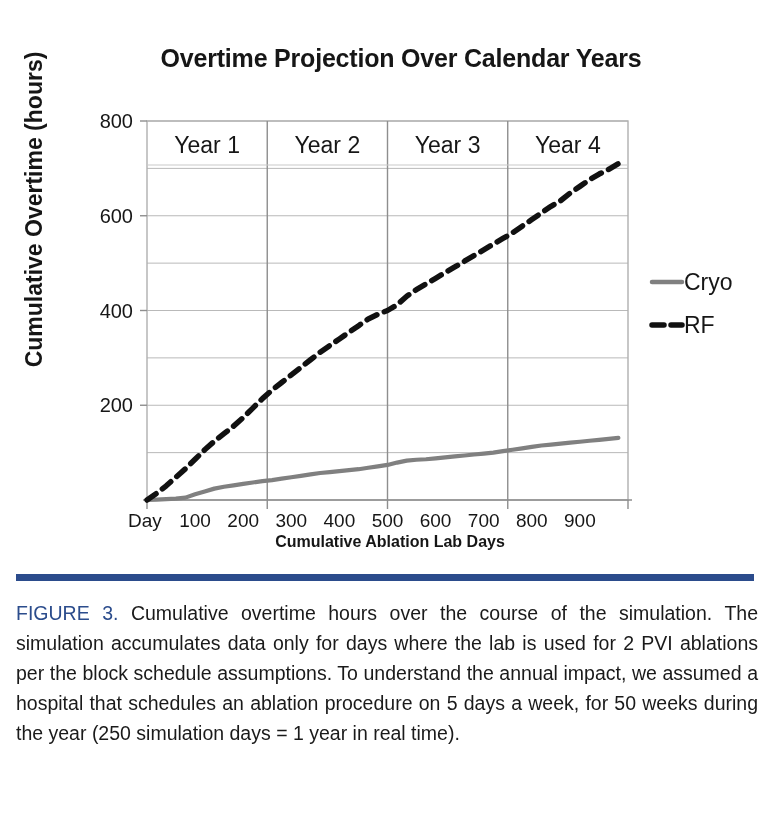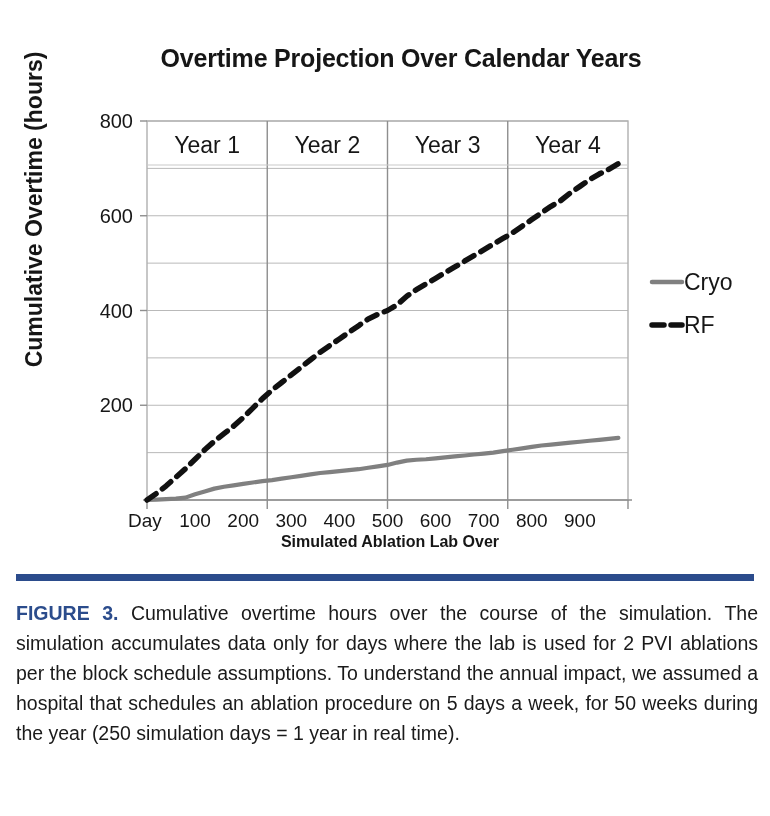--- a/index.html
+++ b/index.html
@@ -34,31 +34,31 @@
   .year-text{font-size:23px;fill:#161616;font-family:"Liberation Sans", sans-serif;}
   .legend-text{font-size:23px;fill:#161616;font-family:"Liberation Sans", sans-serif;}
 
   .rule{
     position:absolute;left:16px;top:574px;width:738px;height:7px;background:#2b4c8c;
   }
   .caption{
     position:absolute;left:16px;top:598px;width:742px;
     font-size:19.5px;line-height:30px;text-align:justify;color:#1a1a1a;
   }
-  .caption b{color:#2b4c8c;font-weight:700;}
+  .caption b{color:#2b4c8c;font-weight:400;}
 </style>
 </head>
 <body>
 
 <div class="figure-wrap">
 
   <div class="chart-title">Overtime Projection Over Calendar Years</div>
 
   <div class="ylabel">Cumulative Overtime (hours)</div>
-  <div class="xlabel">Simulated Ablation Lab Over</div>
+  <div class="xlabel">Cumulative Ablation Lab Days</div>
 
   <div class="plot-area">
     <svg id="chart-svg" width="770" height="470">
         <line x1="147" x2="628" y1="356.625" y2="356.625" stroke="#b9b9b9" stroke-width="1"></line>
         <line x1="147" x2="628" y1="309.25" y2="309.25" stroke="#b9b9b9" stroke-width="1"></line>
         <line x1="147" x2="628" y1="261.875" y2="261.875" stroke="#b9b9b9" stroke-width="1"></line>
         <line x1="147" x2="628" y1="214.5" y2="214.5" stroke="#b9b9b9" stroke-width="1"></line>
         <line x1="147" x2="628" y1="167.125" y2="167.125" stroke="#b9b9b9" stroke-width="1"></line>
         <line x1="147" x2="628" y1="119.75" y2="119.75" stroke="#b9b9b9" stroke-width="1"></line>
         <line x1="147" x2="628" y1="72.375" y2="72.375" stroke="#b9b9b9" stroke-width="1"></line>

